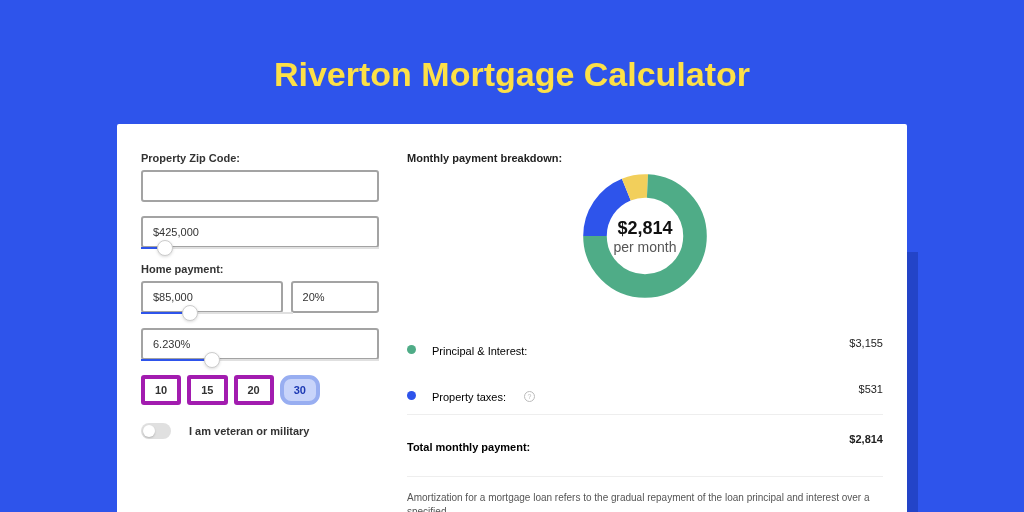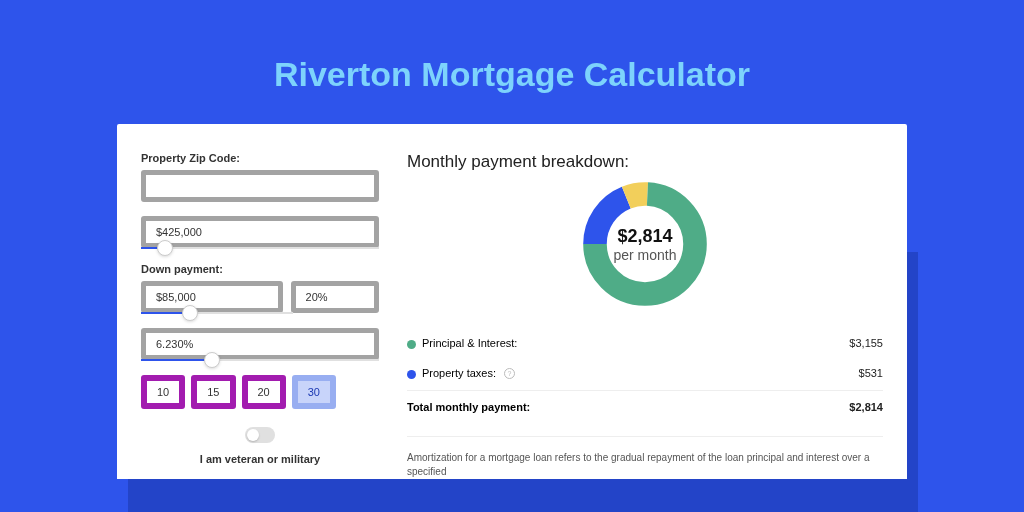--- a/index.html
+++ b/index.html
@@ -4,21 +4,21 @@
 <style>
   * { box-sizing: border-box; margin: 0; padding: 0; }
   body {
     font-family: -apple-system, Helvetica, Arial, sans-serif;
     background: #2e54eb;
     width: 1024px;
     height: 512px;
     overflow: hidden;
   }
   .hero-title {
-    color: #7dd3fc;
+    color: #fde047;
     text-align: center;
     font-size: 34px;
     font-weight: 700;
     padding: 55px 0 30px;
   }
   .panel {
     background: #fff;
     width: 790px;
     margin: 0 auto;
     border-radius: 2px 2px 0 0;
@@ -40,21 +40,21 @@
   .right { flex: 1; }
   .label {
     font-size: 11px;
     color: #333;
     margin-bottom: 6px;
     display: block;
     font-weight: bold;
   }
   .input {
     width: 100%;
-    border: 5px solid #a3a3a3;
+    border: 2px solid #a3a3a3;
     border-radius: 3px;
     height: 32px;
     padding: 0 10px;
     font-size: 11px;
     color: #333;
   }
   .group { margin-bottom: 14px; position: relative; }
   .slider {
     position: relative;
     height: 2px;
@@ -69,66 +69,67 @@
     position: absolute;
     width: 16px; height: 16px; border-radius: 50%;
     background: #fff; border: 1px solid #ccc;
     top: -7px; transform: translateX(-50%);
     box-shadow: 0 1px 3px rgba(0,0,0,0.15);
   }
   .row { display: flex; gap: 8px; }
   .row .col1 { flex: 1.6; } .row .col2 { flex: 1; }
   .periods { display: flex; gap: 6px; }
   .period-btn {
-    border: 6px solid #a21caf;
+    border: 4px solid #a21caf;
     background: #fff;
     border-radius: 3px;
     font-size: 11px;
-    font-weight: 400;
+    font-weight: 700;
     color: #333;
     padding: 5px 10px;
     cursor: pointer;
   }
   .period-btn.active {
     background: #c8d4fa;
     border-color: #98aef1;
     color: #1c39b3;
-  }
-  .toggle-row { display:flex; align-items:center; gap:10px; margin-top: 18px; flex-direction: column;}
+    border-radius: 11px;
+  }
+  .toggle-row { display:flex; align-items:center; gap:18px; margin-top: 18px;}
   .toggle {
     width: 30px; height: 16px; border-radius: 8px;
     background: #e0e0e0; position: relative;
   }
   .toggle-knob {
     position:absolute; width:12px; height:12px; border-radius:50%;
     background:#fff; top:2px; left:2px;
     box-shadow: 0 1px 2px rgba(0,0,0,0.2);
   }
   .right-title {
-    font-size: 17px;
-    font-weight: 400;
+    font-size: 11px;
+    font-weight: 700;
     color: #222;
   }
   .donut { display:flex; justify-content:center; margin: 6px 0 18px; }
   .donut svg { display:block; }
   .donut-center {
     position:absolute; text-align:center;
     top: 50%; left:50%; transform: translate(-50%,-50%);
   }
   .donut-wrap { position: relative; width:132px; height:132px;}
   .donut-amount { font-weight:700; font-size:18px; color:#111;}
   .donut-sub { font-size:14px; color:#555; }
   .legend { }
   .lrow {
     display:flex; align-items:center;
     justify-content: space-between;
     padding: 9px 0;
     font-size: 11px;
   }
-  .lleft { display:flex; align-items:flex-end; gap:6px;}
+  .lleft { display:flex; align-items:flex-start; gap:16px;margin-top:16px;}
   .dot { width:9px; height:9px; border-radius:50%; display:inline-block;}
   .lval { font-weight:400; color:#222;}
   .totalrow { border-top:1px solid #eee; padding-top:10px; margin-top:2px; font-weight:700;}
   .totalrow .lval{ font-weight:700;}
   .info {
     display:inline-flex; width:11px; height:11px; border:1px solid #bbb;
     border-radius:50%; align-items:center; justify-content:center;
     font-size:7px; color:#bbb; margin-left:2px;
   }
   .amort {
@@ -158,21 +159,21 @@
 
       <div class="group sliderwrap">
         <input class="input" value="$425,000" style="">
         <div class="slider">
           <div class="slider-fill" style="width:10%"></div>
           <div class="slider-thumb" style="left:10%"></div>
         </div>
       </div>
 
       <div class="group sliderwrap">
-        <label class="label">Down payment:</label>
+        <label class="label">Home payment:</label>
         <div class="row">
           <div class="col1"><input class="input" value="$85,000" style=""></div>
           <div class="col2"><input class="input" value="20%" style=""></div>
         </div>
         <div class="slider" style="width:64%">
           <div class="slider-fill" style="width:32%"></div>
           <div class="slider-thumb" style="left:32%"></div>
         </div>
       </div>
 

